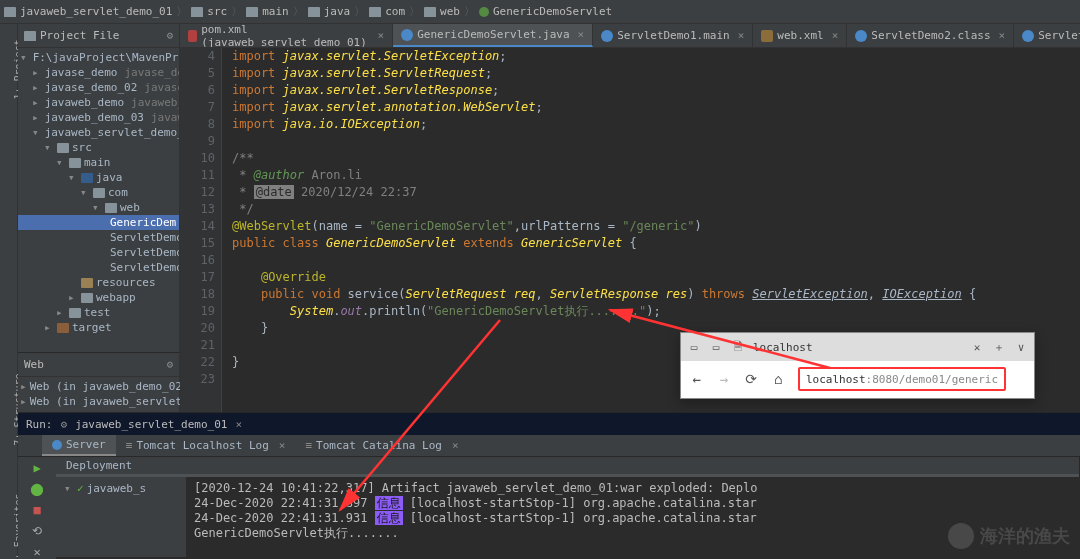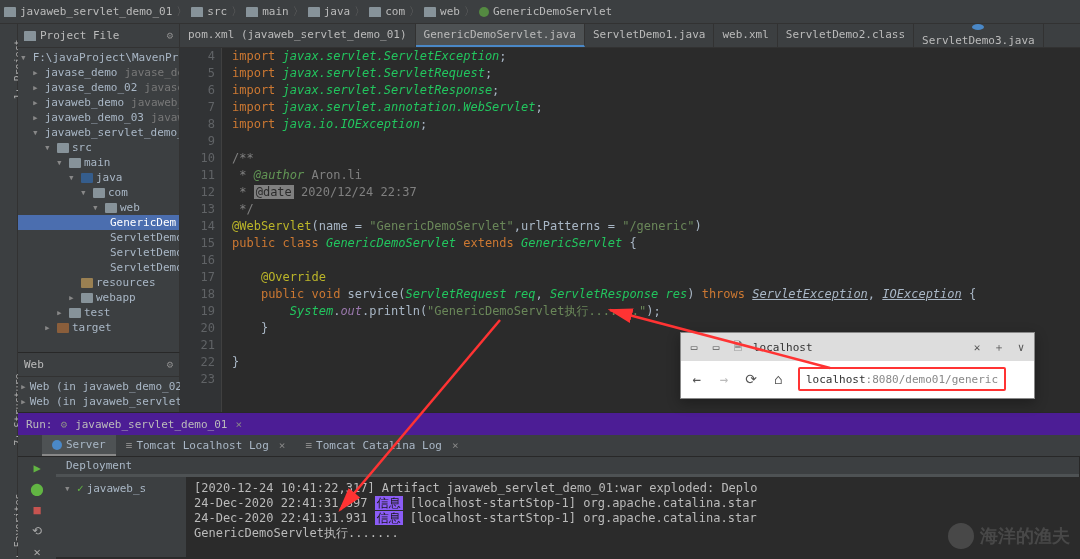--- a/index.html
+++ b/index.html
@@ -7,21 +7,21 @@
 
 
 .nav-bar { height: 24px; background: #3c3f41; display: flex; align-items: center; padding: 0 4px; border-bottom: 1px solid #323232; }
 .breadcrumb { display: flex; align-items: center; gap: 4px; font-size: 11px; color: #bbbbbb; }
 .breadcrumb .sep { color: #666; }
 .folder-icon { width: 12px; height: 10px; background: #87939a; display: inline-block; border-radius: 1px 1px 0 0; position: relative; }
 .class-icon { width: 10px; height: 10px; background: #548a41; border-radius: 50%; display: inline-block; }
 
 
 .tab-bar { height: 24px; background: #3c3f41; display: flex; align-items: center; border-bottom: 1px solid #323232; position: absolute; left: 180px; right: 0; top: 24px; overflow: hidden; }
-.tab { display: flex; align-items: center; gap: 4px; padding: 0 8px; height: 100%; font-size: 11px; color: #bbbbbb; cursor: pointer; border-right: 1px solid #323232; position: relative; flex-direction: column; }
+.tab { display: flex; align-items: center; gap: 4px; padding: 0 8px; height: 100%; font-size: 11px; color: #bbbbbb; cursor: pointer; border-right: 1px solid #323232; position: relative; }
 .tab.active { background: #4e5254; border-bottom: 2px solid #4a88c7; }
 .tab-icon { width: 12px; height: 12px; display: inline-block; border-radius: 2px; }
 .tab-icon.java { background: #4a88c7; border-radius: 50%; }
 .tab-icon.xml { background: #8a6d3b; }
 .tab-icon.pom { background: #b0413e; }
 .tab-close { color: #888; margin-left: 4px; }
 
 
 .side-pin { position: absolute; left: 0; top: 24px; bottom: 0; width: 18px; background: #3c3f41; border-right: 1px solid #323232; }
 .side-label { transform: rotate(-90deg); transform-origin: center; position: absolute; top: 40px; left: -12px; font-size: 10px; color: #aaa; white-space: nowrap; }
@@ -55,27 +55,27 @@
 
 
 .editor { position: absolute; left: 180px; top: 48px; right: 0; height: 364px; background: #2b2b2b; display: flex; }
 .gutter { width: 42px; background: #313335; text-align: right; padding: 0 6px; color: #606366; font-family: Consolas, monospace; font-size: 12px; line-height: 17px; border-right: 1px solid #404040; }
 .code { flex: 1; padding: 0 10px; font-family: Consolas, monospace; font-size: 12px; line-height: 17px; white-space: pre; overflow: hidden; }
 .kw { color: #cc7832; }
 .str { color: #6a8759; }
 .com { color: #808080; }
 .com-g { color: #629755; font-style: italic; }
 .ann { color: #bbb529; }
-.typ { font-style: italic; color: #22c55e; }
+.typ { font-style: italic; color: #fde047; }
 .underl { text-decoration: underline; font-style: italic; color: #a9b7c6; }
 .fld { color: #9876aa; font-style: italic; }
 
 
 .run-panel { position: absolute; left: 18px; top: 412px; right: 0; bottom: 0; background: #2b2b2b; border-top: 1px solid #282828; }
-.run-header { height: 22px; background: #4c1d95; display: flex; align-items: center; padding: 0 8px; font-size: 11px; color: #bbbbbb; gap: 8px; }
+.run-header { height: 22px; background: #0f172a; display: flex; align-items: center; padding: 0 8px; font-size: 11px; color: #bbbbbb; gap: 8px; }
 .run-tabs { height: 22px; background: #3c3f41; display: flex; align-items: center; font-size: 11px; border-bottom: 1px solid #282828; padding-left: 24px; }
 .run-tab { padding: 0 10px; height: 100%; display: flex; align-items: center; gap: 4px; cursor: pointer; }
 .run-tab.active { background: #4e5254; border-bottom: 2px solid #888; }
 .run-subtabs { display: flex; margin-left: 38px; background: #3c3f41; height: 20px; flex-direction: column; }
 .run-subtab { padding: 2px 10px; font-size: 11px; cursor: pointer; border-right: 1px solid #282828; }
 .run-subtab.active { background: #4e5254; }
 .run-body { display: flex; height: 80px; }
 .run-tree { width: 130px; background: #3c3f41; padding: 4px; font-size: 11px; margin-left: 38px; }
 .run-tools { position: absolute; left: 0; top: 44px; width: 38px; background: #3c3f41; bottom: 0; display: flex; flex-direction: column; align-items: center; gap: 6px; padding-top: 4px; }
 .run-tool { width: 20px; height: 20px; color: #aaa; display: flex; align-items: center; justify-content: center; font-size: 12px; cursor: pointer; }
@@ -290,21 +290,21 @@
       <span>pom.xml (javaweb_servlet_demo_01)</span>
       <span class="tab-close">×</span>
     </div>
     <div class="tab active">
       <span class="tab-icon java"></span>
       <span>GenericDemoServlet.java</span>
       <span class="tab-close">×</span>
     </div>
     <div class="tab">
       <span class="tab-icon java"></span>
-      <span>ServletDemo1.java</span>
+      <span>ServletDemo1.main</span>
       <span class="tab-close">×</span>
     </div>
     <div class="tab">
       <span class="tab-icon xml"></span>
       <span>web.xml</span>
       <span class="tab-close">×</span>
     </div>
     <div class="tab">
       <span class="tab-icon java"></span>
       <span>ServletDemo2.class</span>

